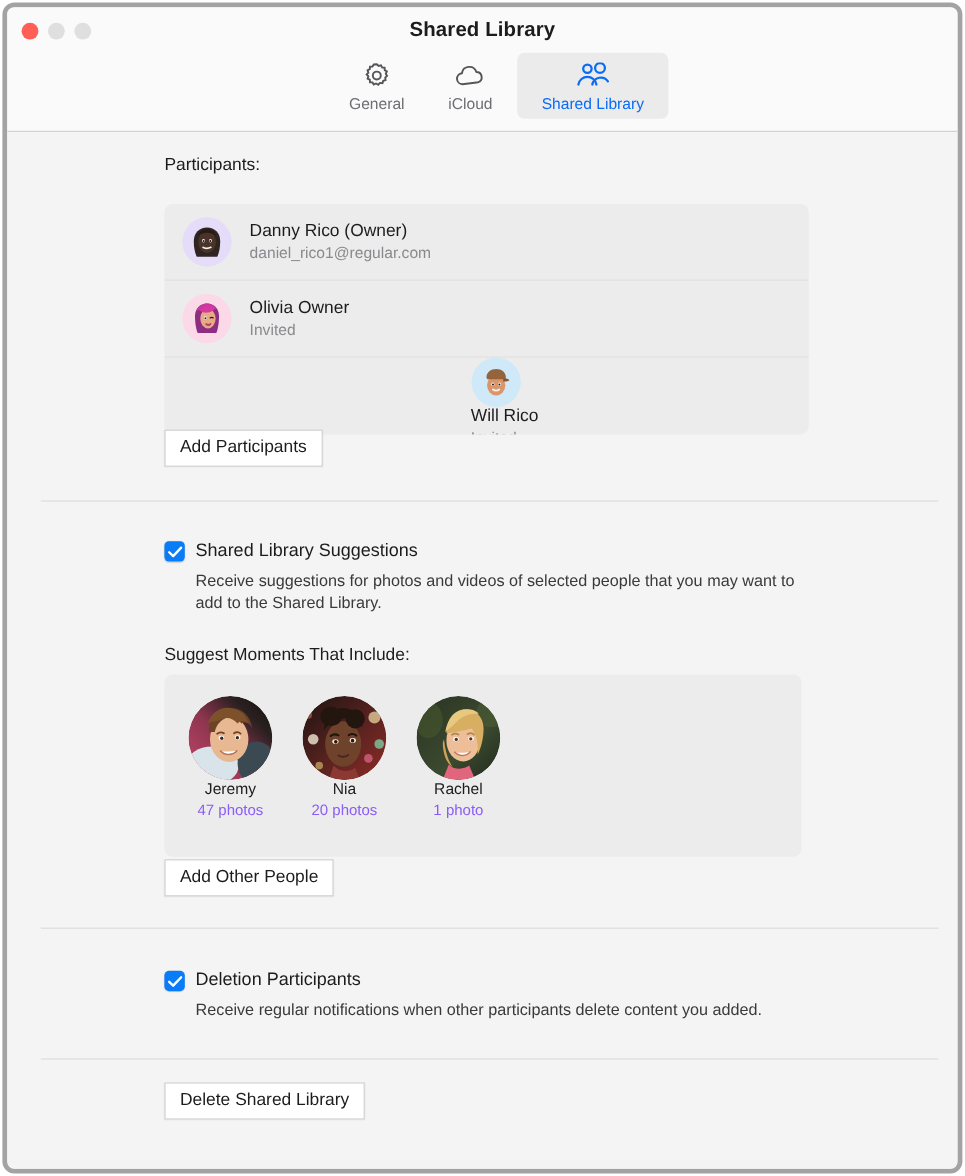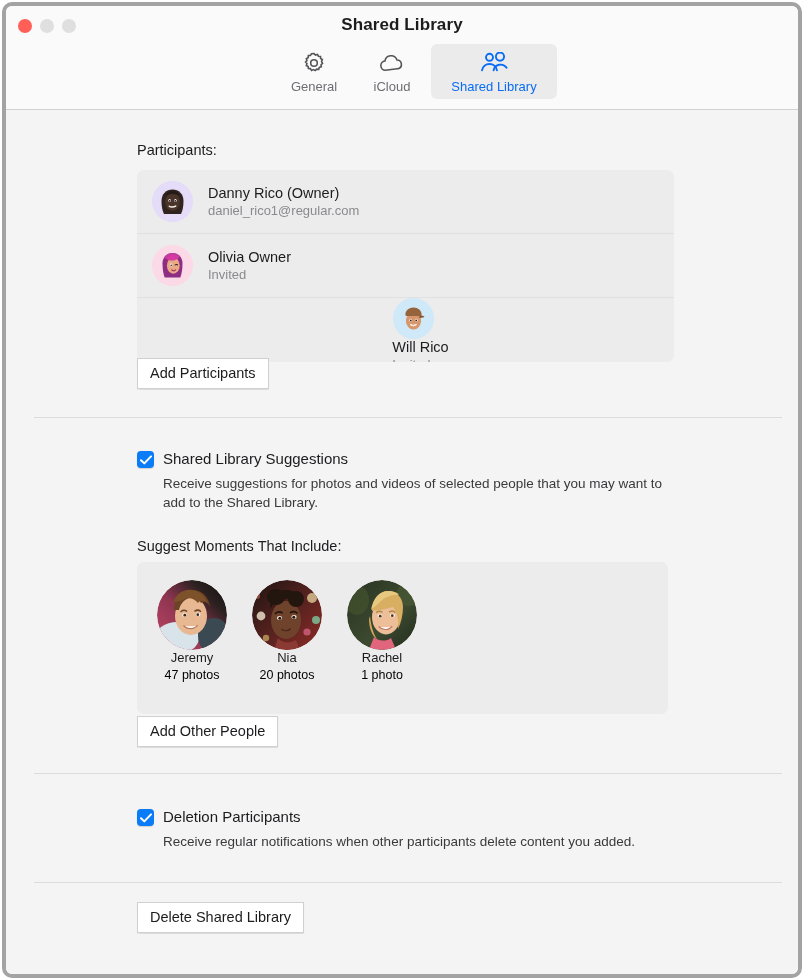--- a/index.html
+++ b/index.html
@@ -106,21 +106,21 @@
 
   .section-label {
     font-size: 14.5px;
     color: #1c1c1e;
   }
 
   
   .participants-label {
     position: absolute;
     left: 131px;
-    top: 32px;
+    top: 20px;
   }
   .participants-list {
     position: absolute;
     left: 131px;
     top: 60px;
     width: 537px;
     background: #ececec;
     border-radius: 7px;
     overflow: hidden;
   }
@@ -264,21 +264,21 @@
   }
   .person-name {
     margin-top: 0;
     font-size: 13px;
     color: #1c1c1e;
     white-space: nowrap;
   }
   .person-count {
     margin-top: 3px;
     font-size: 12.5px;
-    color: #000000;
+    color: #8b5cf6;
     white-space: nowrap;
   }
 </style>
 </head>
 <body>
 
 <div class="window">
 
   <div class="titlebar">
     <div class="traffic">

